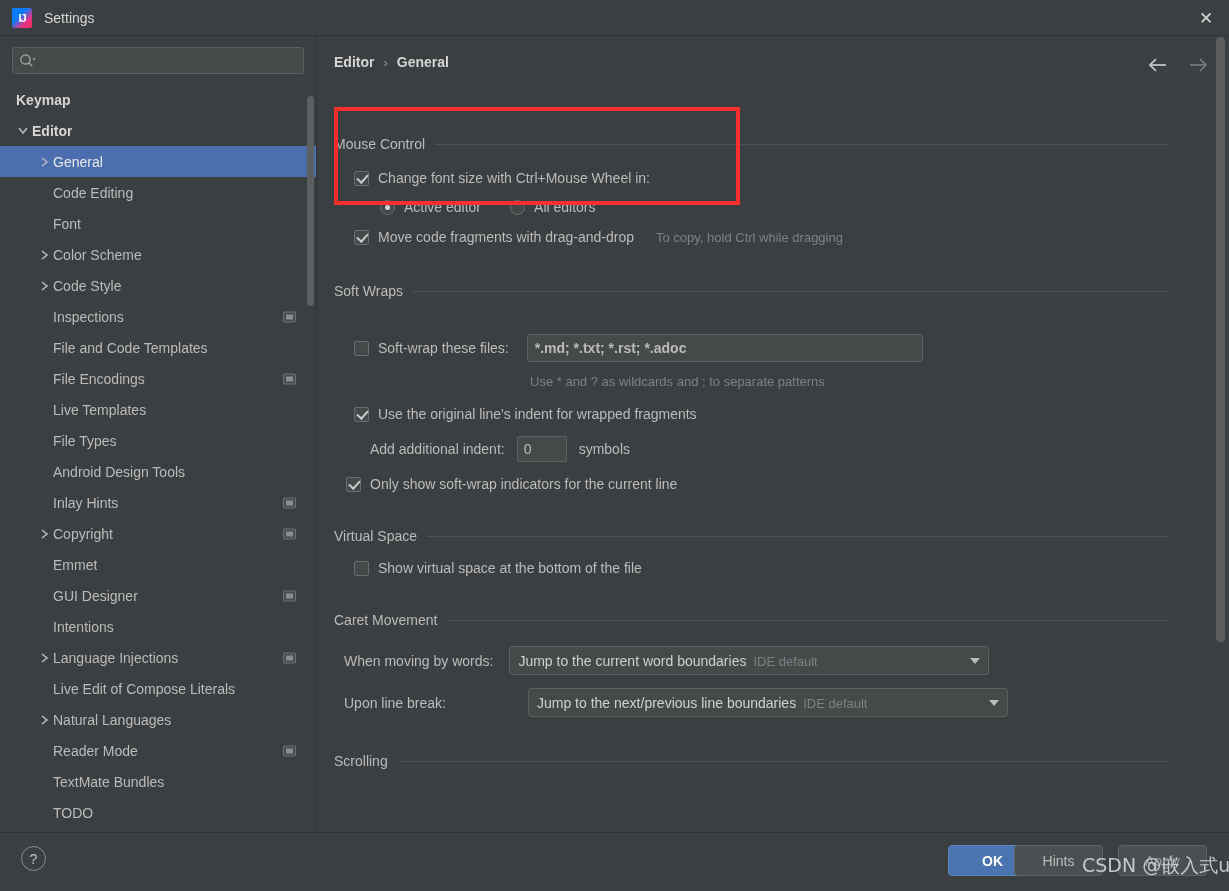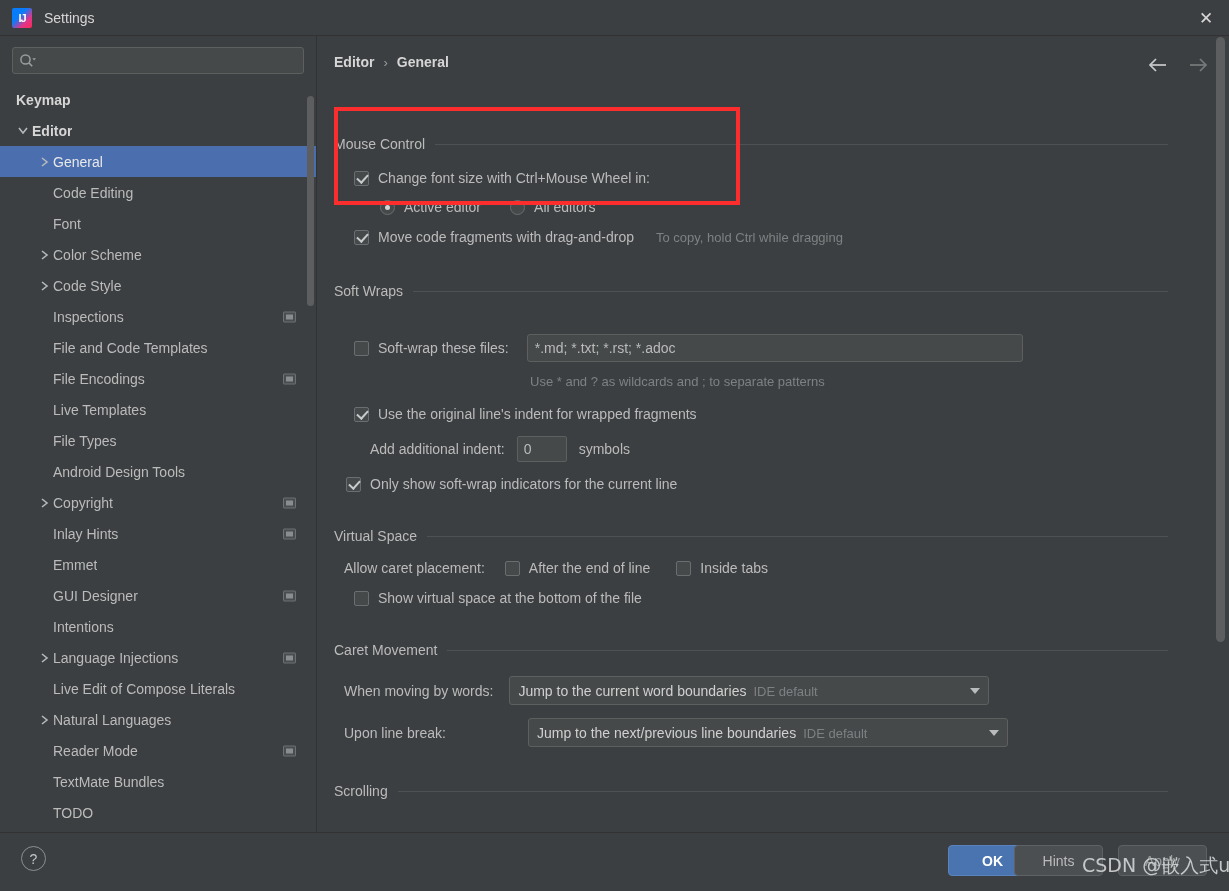--- a/index.html
+++ b/index.html
@@ -302,31 +302,31 @@
         </div>
         <div class="tree-row lvl1-noarrow">
           <span class="tree-label">Live Templates</span>
         </div>
         <div class="tree-row lvl1-noarrow">
           <span class="tree-label">File Types</span>
         </div>
         <div class="tree-row lvl1-noarrow">
           <span class="tree-label">Android Design Tools</span>
         </div>
+        <div class="tree-row lvl1-noarrow">
+          <span class="tree-label">Inlay Hints</span>
+          <span class="badge"></span>
+        </div>
         <div class="tree-row lvl1">
           <span class="arrow">
             <svg width="9" height="12" viewBox="0 0 9 12">
               <polyline points="2,2 7,6 2,10" fill="none" stroke="#b6b9bb" stroke-width="1.6"></polyline>
             </svg>
           </span>
           <span class="tree-label">Copyright</span>
-          <span class="badge"></span>
-        </div>
-        <div class="tree-row lvl1-noarrow">
-          <span class="tree-label">Inlay Hints</span>
           <span class="badge"></span>
         </div>
         <div class="tree-row lvl1-noarrow">
           <span class="tree-label">Emmet</span>
         </div>
         <div class="tree-row lvl1-noarrow">
           <span class="tree-label">GUI Designer</span>
           <span class="badge"></span>
         </div>
         <div class="tree-row lvl1-noarrow">
@@ -415,21 +415,21 @@
       </div>
 
       <div class="section" style="margin-top:36px;">
         <span class="section-title">Soft Wraps</span>
         <span class="section-rule"></span>
       </div>
 
       <div class="row" style="margin-top:33px; margin-left:36px;">
         <span class="cb"></span>
         <span class="lbl">Soft-wrap these files:</span>
-        <span class="textfield" style="width:496px; margin-left:18px;">*.md; *.txt; *.rst; *.adoc</span>
+        <span class="textfield" style="width:396px; margin-left:18px;font-weight:bold;">*.md; *.txt; *.rst; *.adoc</span>
       </div>
 
       <div class="row" style="margin-top:12px; margin-left:212px;">
         <span class="hint">Use * and ? as wildcards and ; to separate patterns</span>
       </div>
 
       <div class="row" style="margin-top:17px; margin-left:36px;">
         <span class="cb checked"></span>
         <span class="lbl">Use the original line's indent for wrapped fragments</span>
       </div>
@@ -443,27 +443,20 @@
       <div class="row" style="margin-top:14px; margin-left:28px;">
         <span class="cb checked"></span>
         <span class="lbl">Only show soft-wrap indicators for the current line</span>
       </div>
 
       <div class="section" style="margin-top:34px;">
         <span class="section-title">Virtual Space</span>
         <span class="section-rule"></span>
       </div>
 
-      <div class="row" style="margin-top:14px; margin-left:26px;">
-        <span class="lbl-plain">Allow caret placement:</span>
-        <span class="cb" style="margin-left:20px;"></span>
-        <span class="lbl">After the end of line</span>
-        <span class="cb" style="margin-left:26px;"></span>
-        <span class="lbl">Inside tabs</span>
-      </div>
 
       <div class="row" style="margin-top:14px; margin-left:36px;">
         <span class="cb"></span>
         <span class="lbl">Show virtual space at the bottom of the file</span>
       </div>
 
       <div class="section" style="margin-top:34px;">
         <span class="section-title">Caret Movement</span>
         <span class="section-rule"></span>
       </div>

